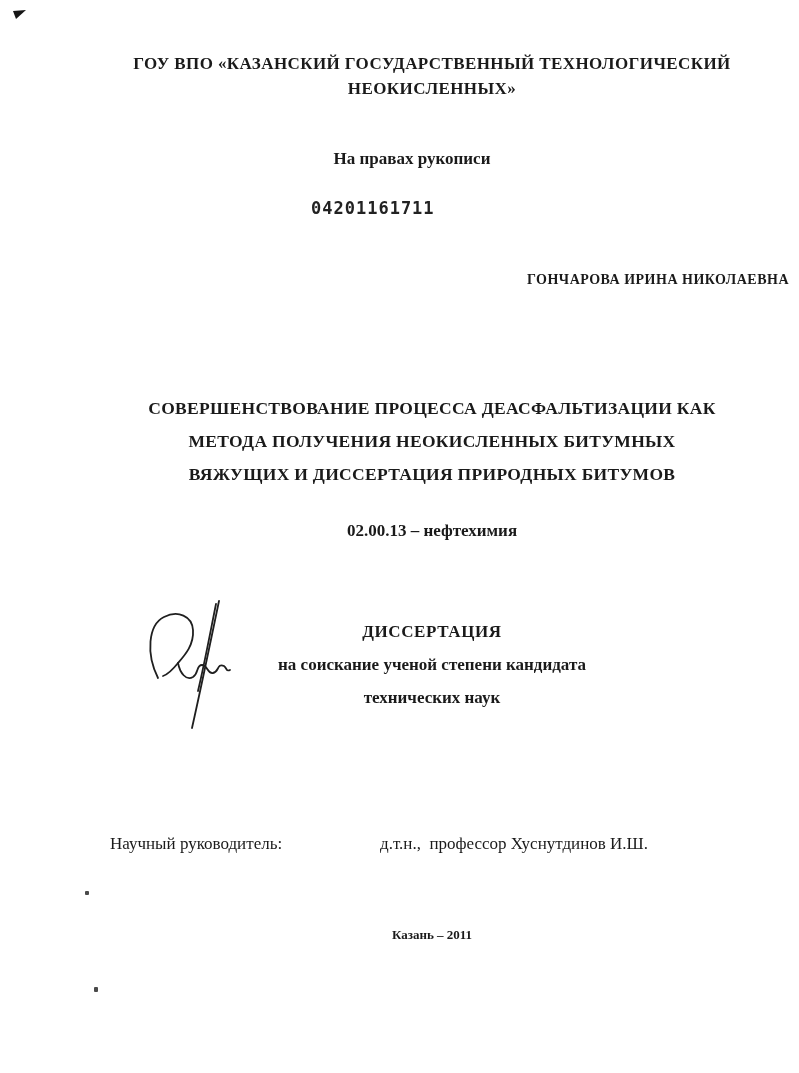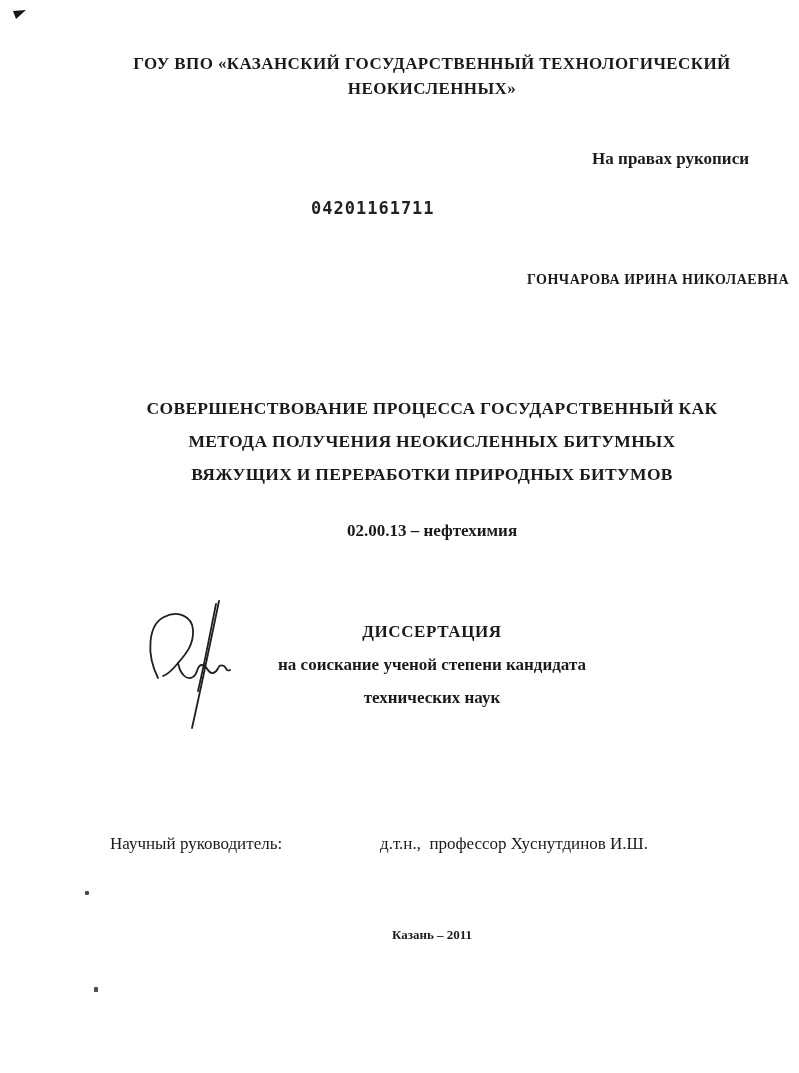--- a/index.html
+++ b/index.html
@@ -28,21 +28,21 @@
     font-weight: bold;
   }
   .institution {
     top: 51px;
     font-size: 17px;
     line-height: 25px;
     letter-spacing: 0.4px;
   }
   .manuscript-note {
     top: 149px;
-    text-align: right;
+    text-align: center;
     padding-right: 40px;
     box-sizing: border-box;
     font-size: 17px;
   }
   .reg-number {
     top: 198px;
     text-align: left;
     padding-left: 236px;
     font-family: "DejaVu Sans Mono", monospace;
     font-size: 17px;
@@ -140,23 +140,23 @@
     <div>НЕОКИСЛЕННЫХ»</div>
   </div>
 
   <div class="abs col manuscript-note">На правах рукописи</div>
 
   <div class="abs col reg-number">04201161711</div>
 
   <div class="abs col author">ГОНЧАРОВА ИРИНА НИКОЛАЕВНА</div>
 
   <div class="abs col title">
-    <div>СОВЕРШЕНСТВОВАНИЕ ПРОЦЕССА ГОСУДАРСТВЕННЫЙ КАК</div>
+    <div>СОВЕРШЕНСТВОВАНИЕ ПРОЦЕССА ДЕАСФАЛЬТИЗАЦИИ КАК</div>
     <div>МЕТОДА ПОЛУЧЕНИЯ НЕОКИСЛЕННЫХ БИТУМНЫХ</div>
-    <div>ВЯЖУЩИХ И ПЕРЕРАБОТКИ ПРИРОДНЫХ БИТУМОВ</div>
+    <div>ВЯЖУЩИХ И ДИССЕРТАЦИЯ ПРИРОДНЫХ БИТУМОВ</div>
   </div>
 
   <div class="abs col specialty">02.00.13 – нефтехимия</div>
 
   <div class="abs col work-type-block">
     <div class="work-type">ДИССЕРТАЦИЯ</div>
     <div>на соискание ученой степени кандидата</div>
     <div>технических наук</div>
   </div>
 

